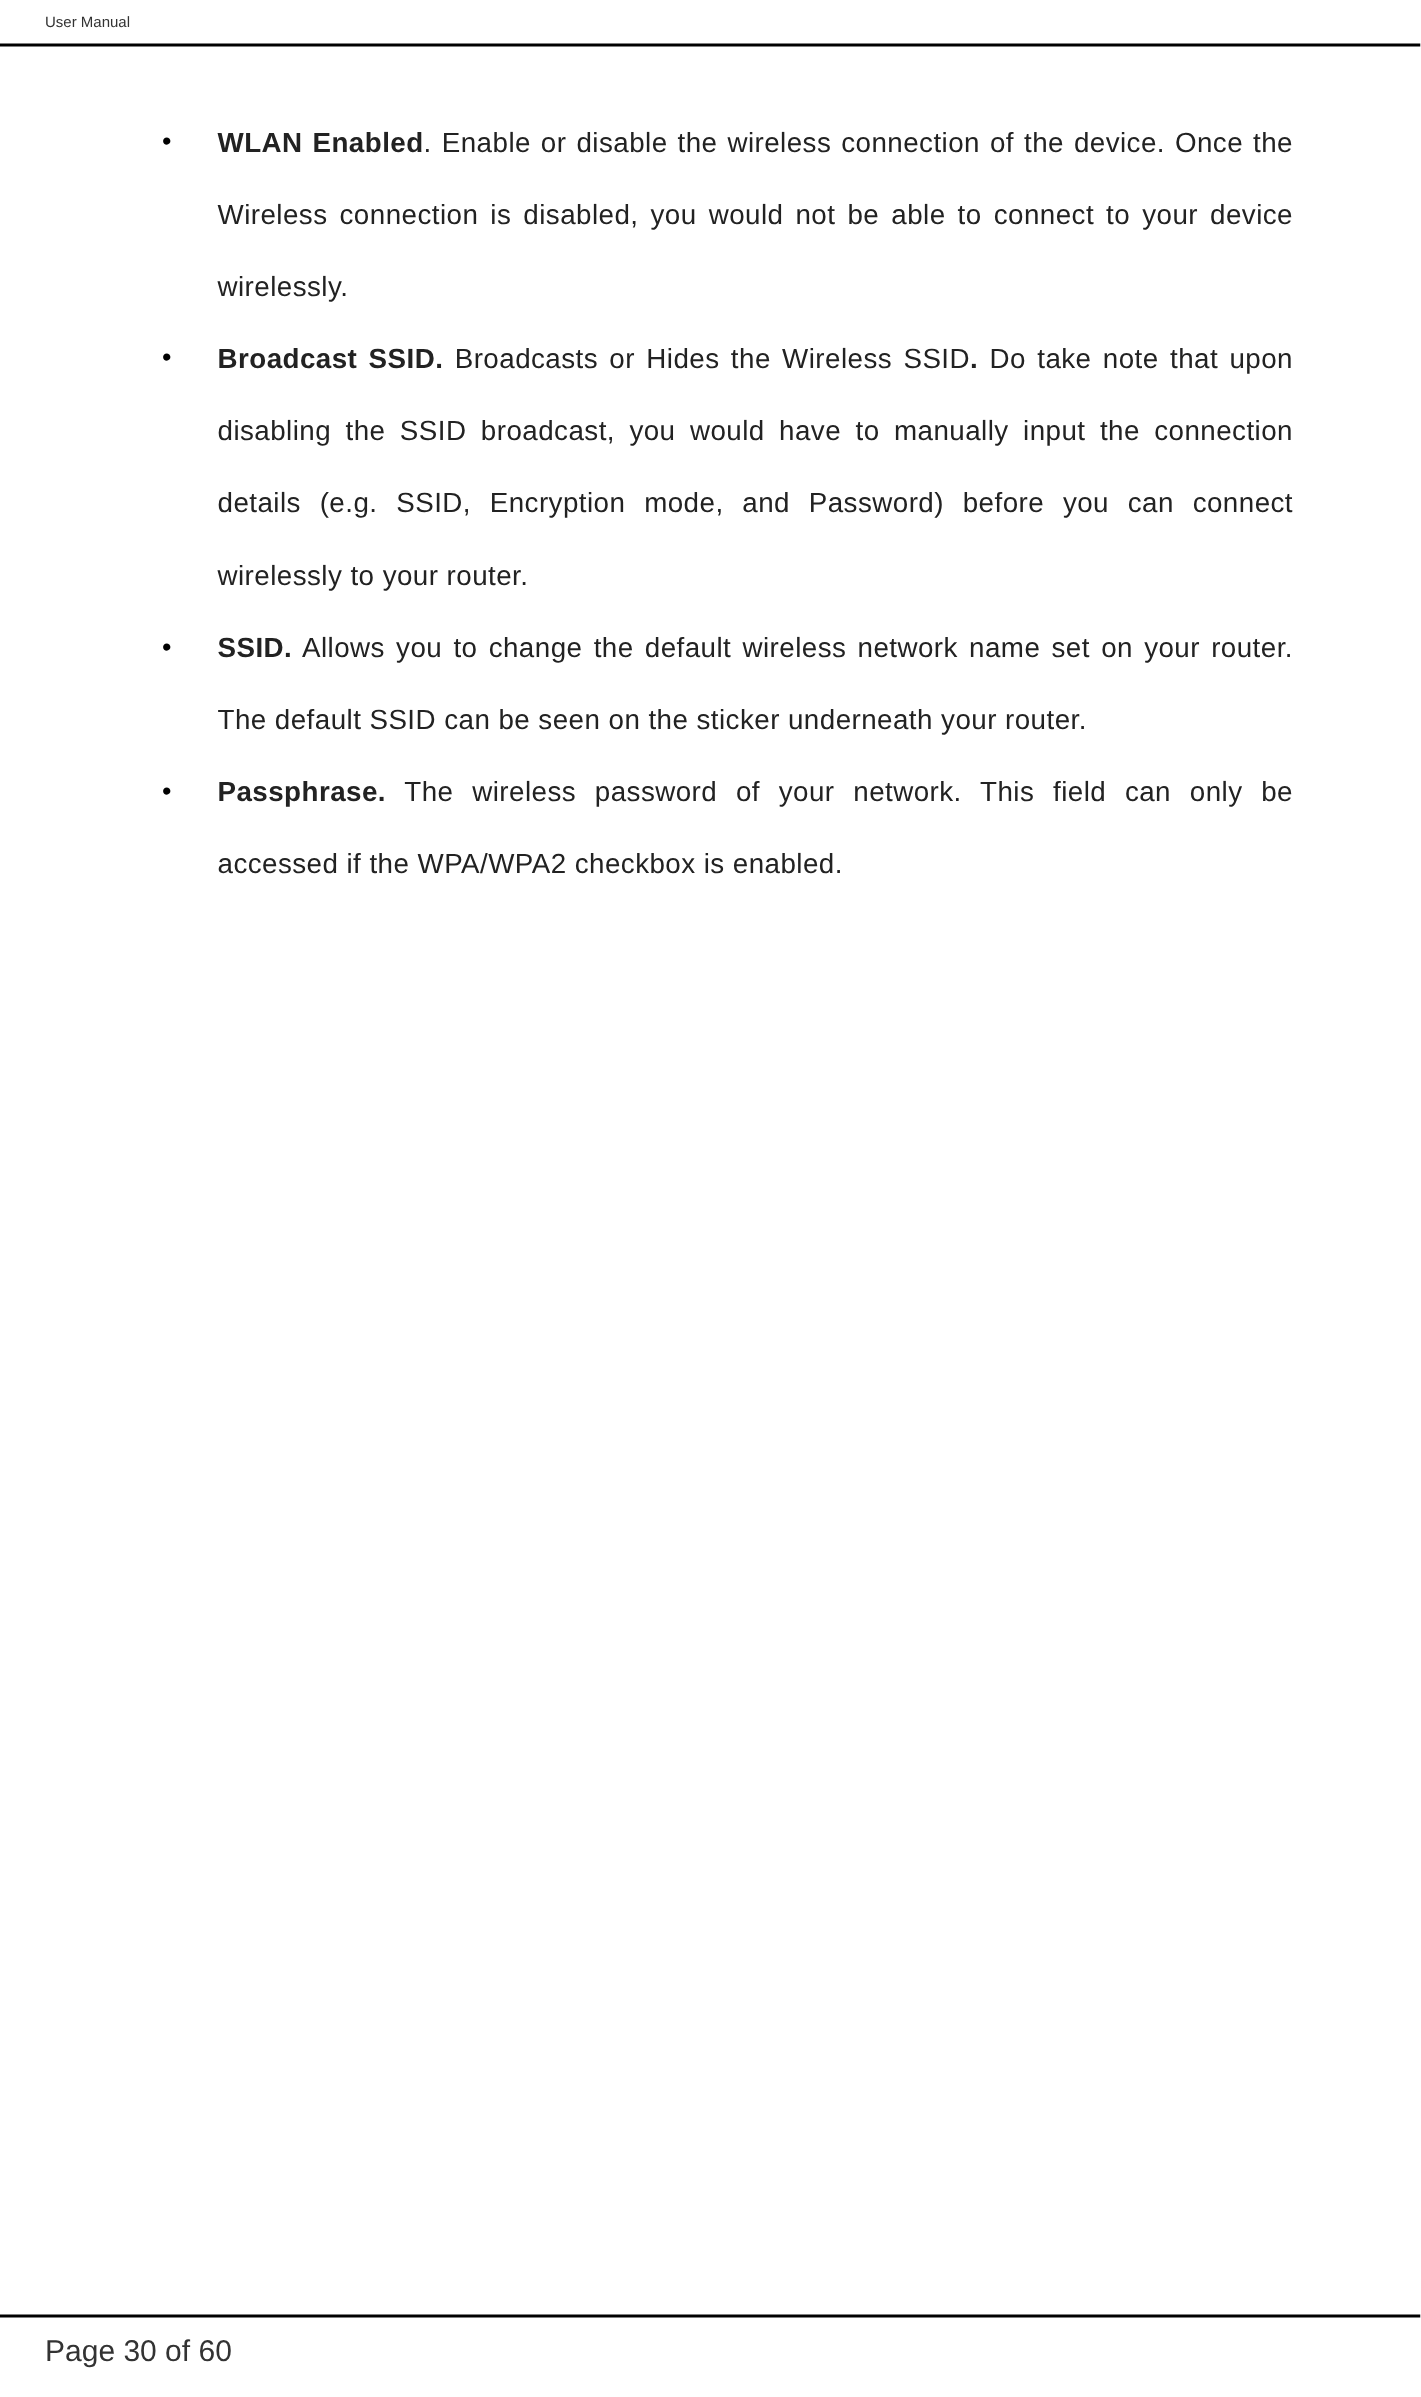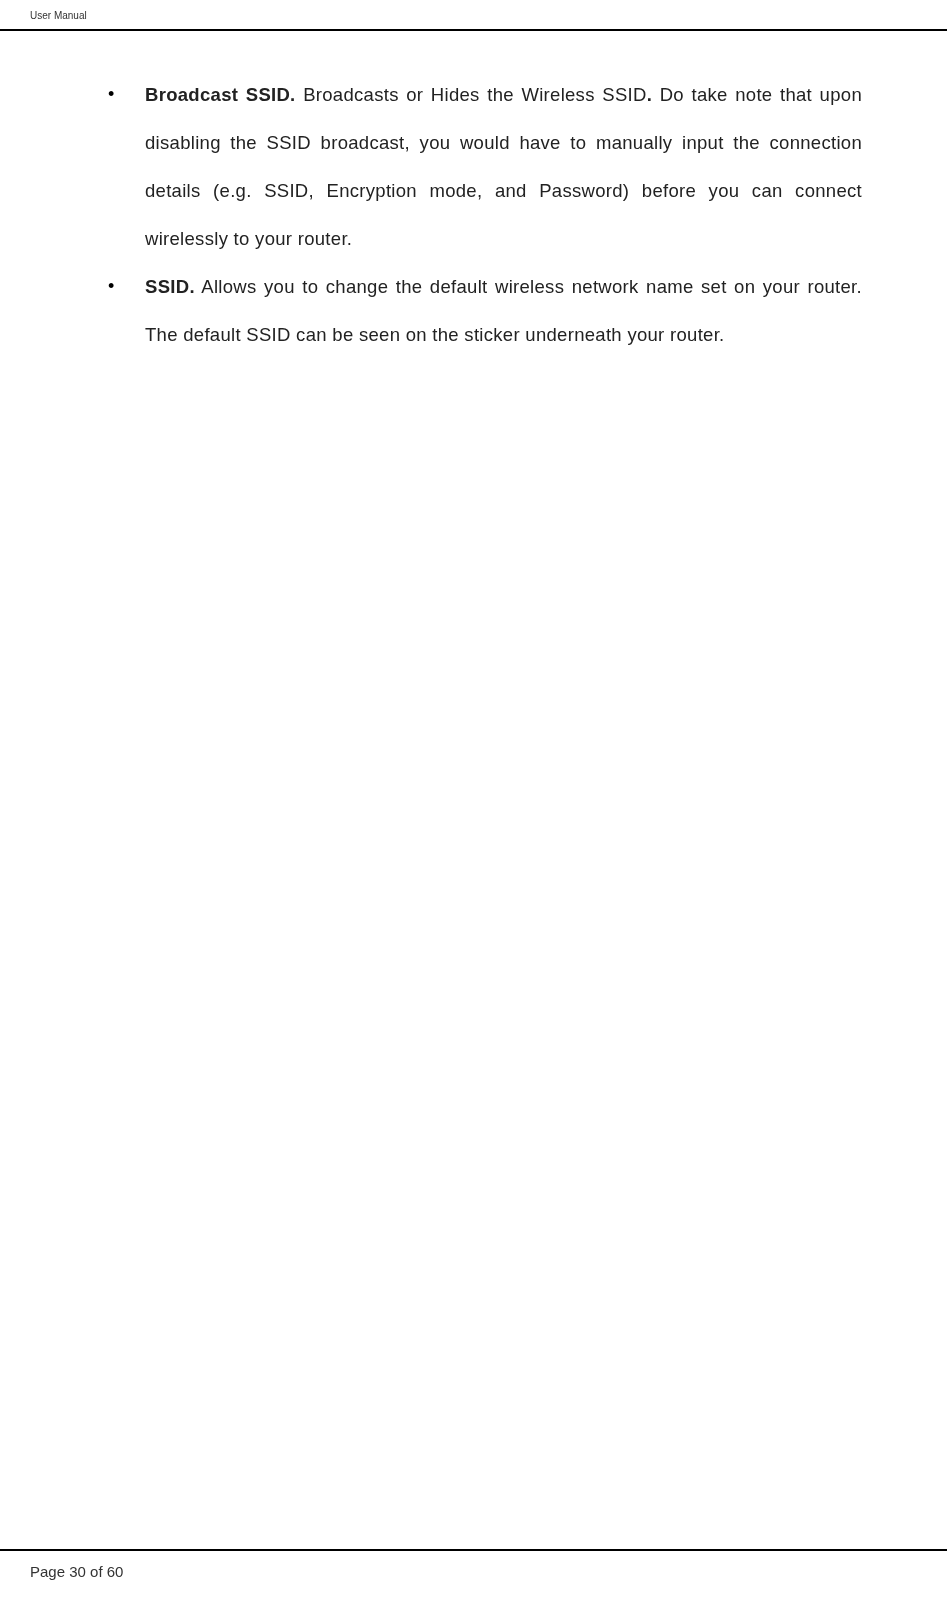--- a/index.html
+++ b/index.html
@@ -57,37 +57,43 @@
     }
     .footer {
       position: absolute;
       bottom: 0;
       left: 0;
       right: 0;
       padding: 12px 30px 18px 30px;
       border-top: 2px solid #000000;
     }
     .footer-text {
-      font-size: 15px;
+      font-size: 20px;
       color: #333333;
     }
   </style>
 </head>
 <body>
 
 <div class="header">
   <div class="header-title">User Manual</div>
 </div>
 
 <div class="content">
   <ul class="bullet-list">
     <li class="justified">
+      <span class="term">WLAN Enabled</span><span>. </span><span>Enable or disable the wireless connection of the device. Once the Wireless connection is disabled, you would not be able to connect to your device wirelessly.</span>
+    </li>
+    <li class="justified">
       <span class="term">Broadcast SSID.</span><span> </span><span>Broadcasts or Hides the Wireless SSID</span><span class="term">.</span><span> Do take note that upon disabling the SSID broadcast, you would have to manually input the connection details (e.g. SSID, Encryption mode, and Password) before you can connect wirelessly to your router.</span>
     </li>
     <li class="justified">
       <span class="term">SSID.</span><span> </span><span>Allows you to change the default wireless network name set on your router. The default SSID can be seen on the sticker underneath your router.</span>
+    </li>
+    <li class="justified">
+      <span class="term">Passphrase.</span><span> </span><span>The wireless password of your network. This field can only be accessed if the WPA/WPA2 checkbox is enabled.</span>
     </li>
   </ul>
 </div>
 
 <div class="footer">
   <div class="footer-text">Page 30 of 60</div>
 </div>
 
 </body></html>

